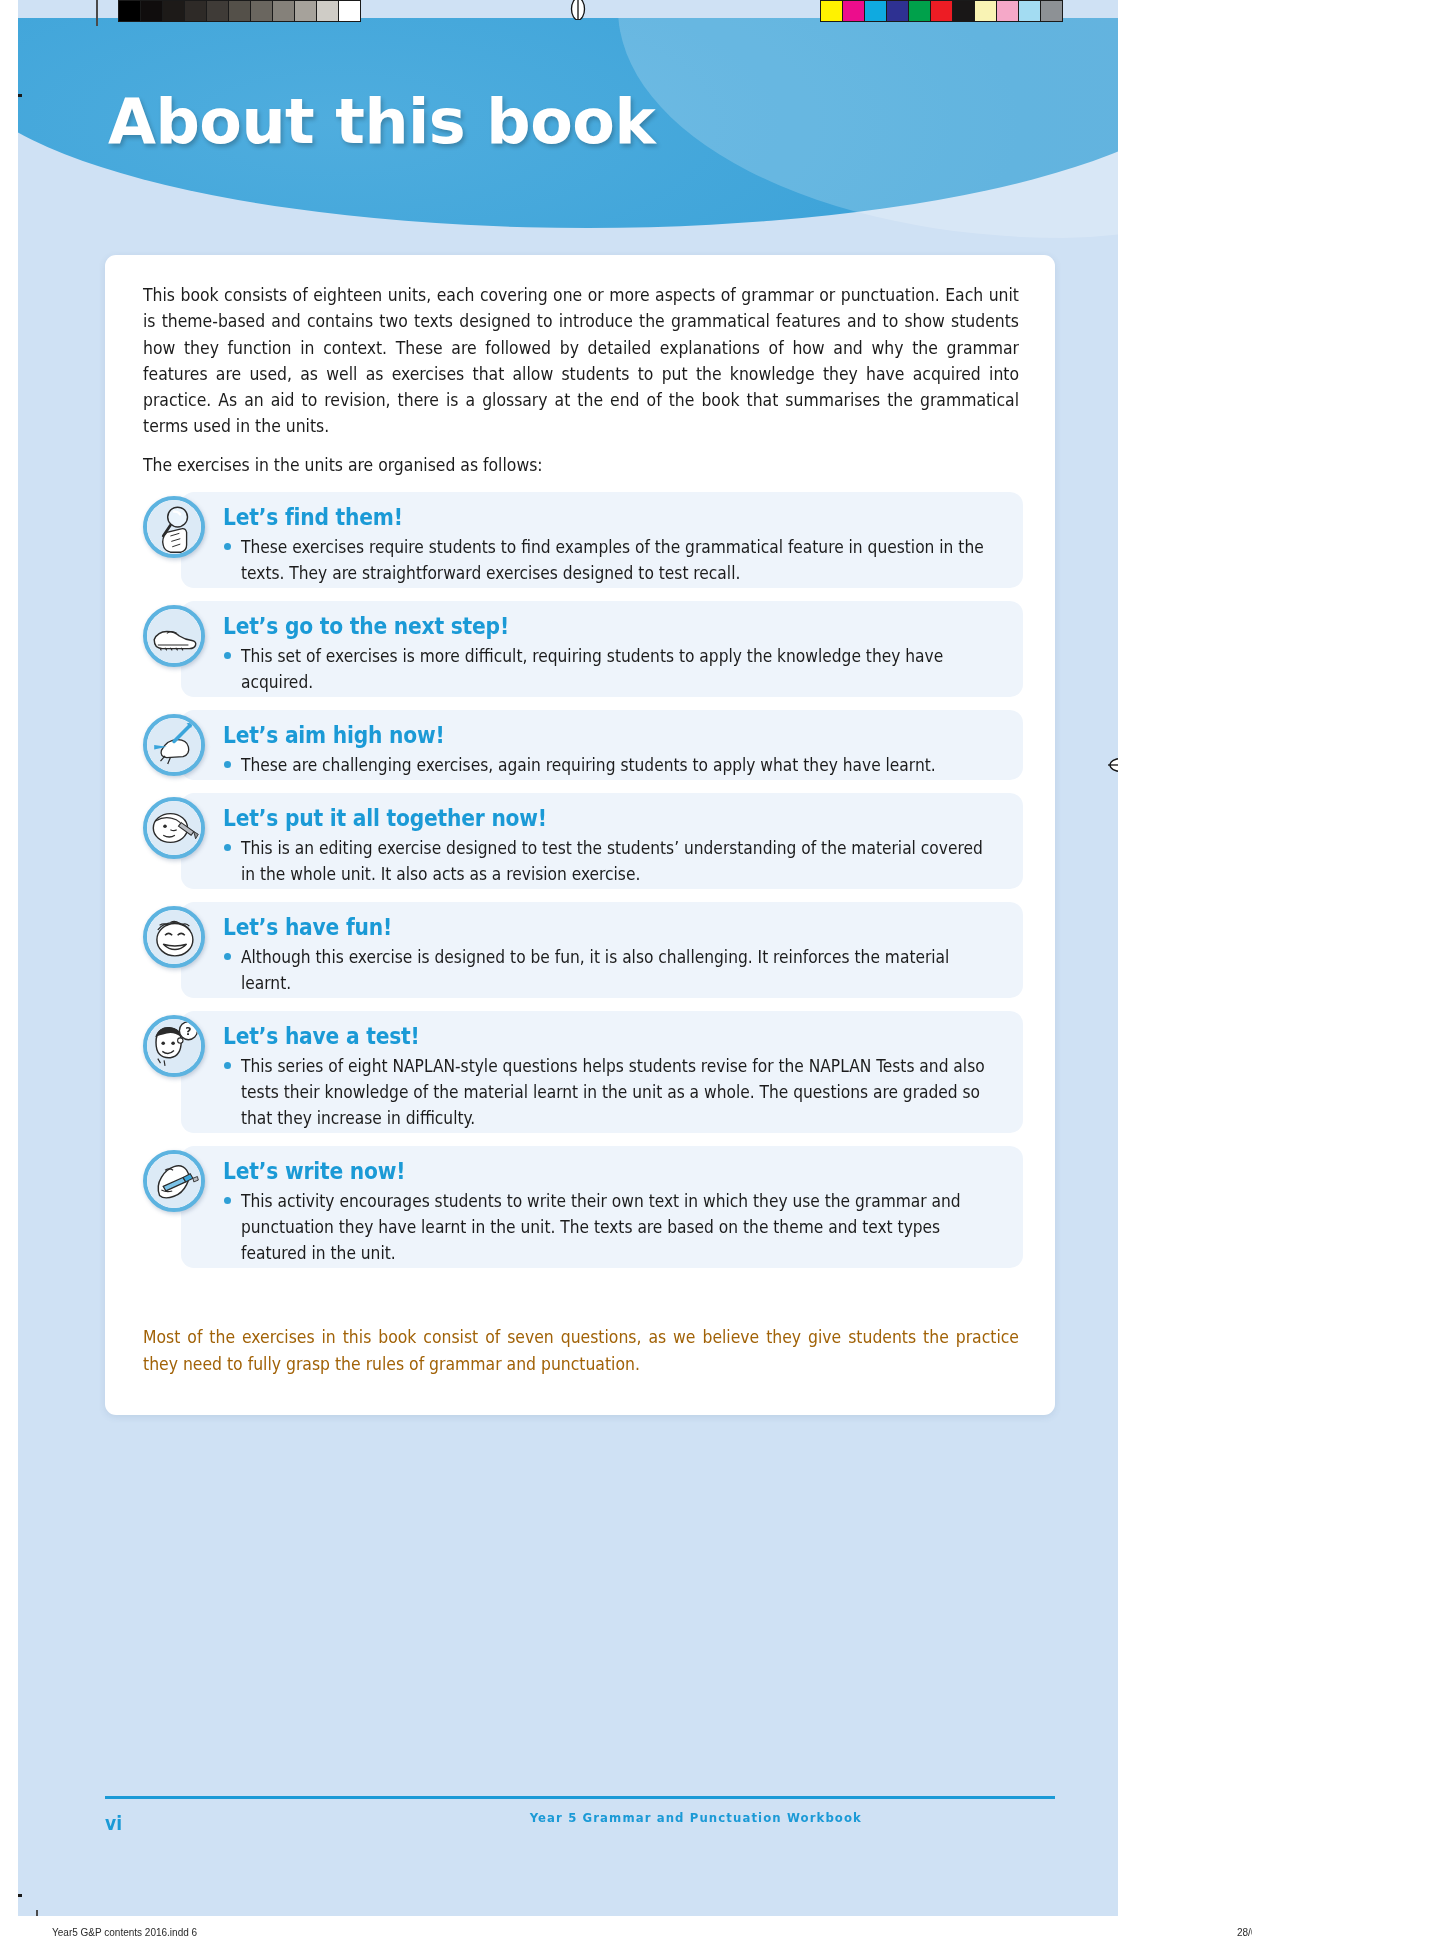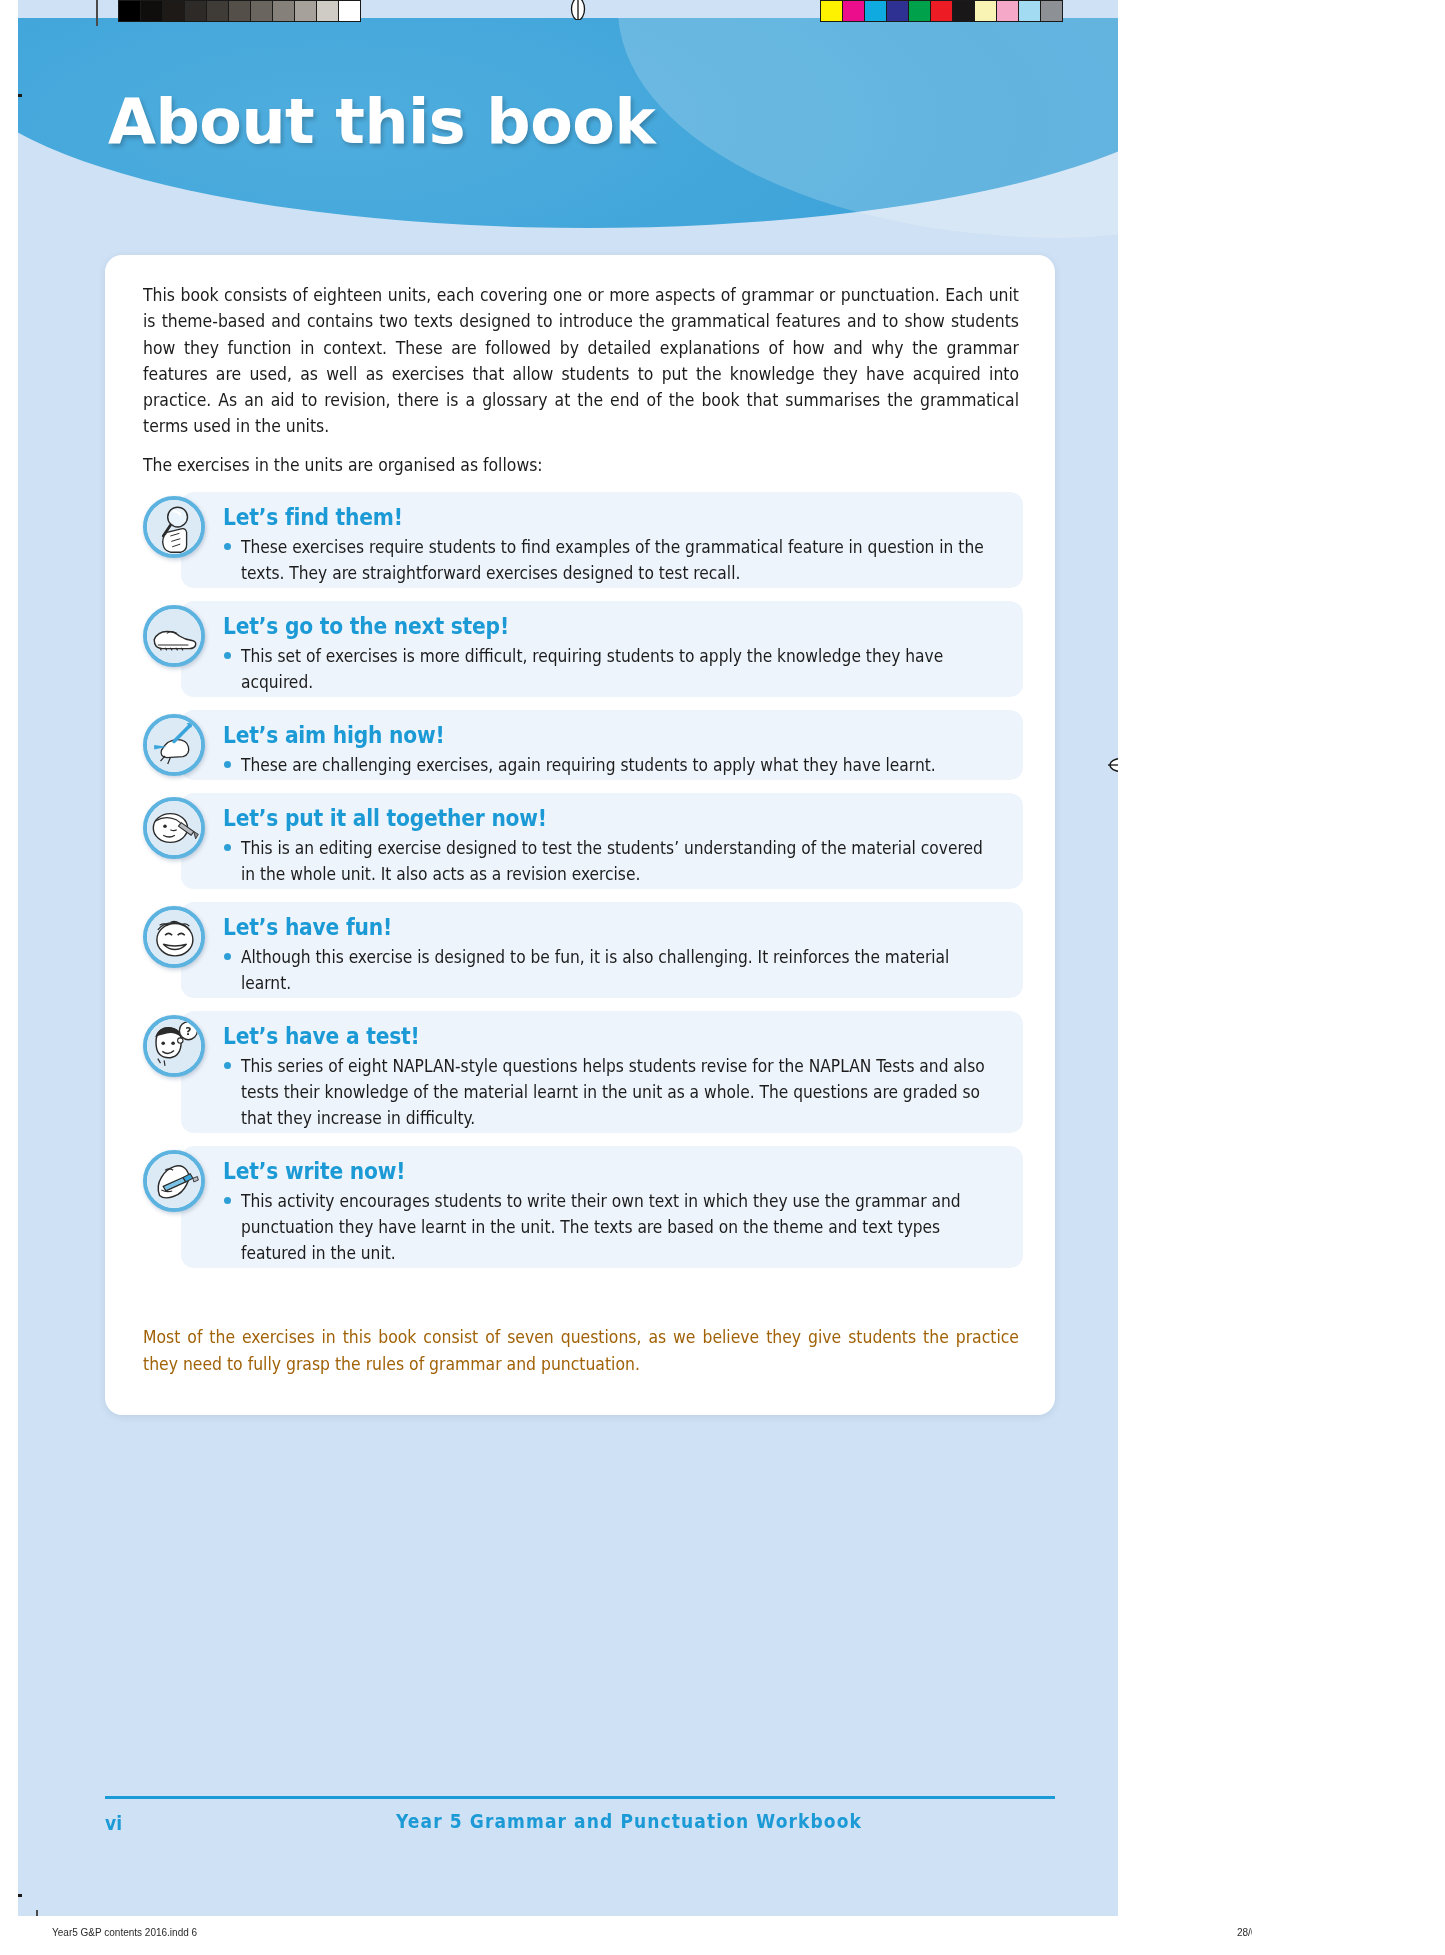--- a/index.html
+++ b/index.html
@@ -115,21 +115,21 @@
   }
 
   
   .card {
     position: absolute;
     left: 105px;
     top: 255px;
     width: 950px;
     height: 1160px;
     background: #ffffff;
-    border-radius: 17px;
+    border-radius: 11px;
     box-shadow: 0 2px 7px rgba(60,90,130,0.12);
   }
 
   .intro {
     position: absolute;
     left: 38px;
     top: 27px;
     width: 876px;
     font-family: "DejaVu Sans Condensed", "Liberation Sans Narrow", "Liberation Sans", sans-serif;
     font-size: 17.4px;
@@ -233,21 +233,21 @@
     font-weight: bold;
     font-size: 19px;
     color: #1b9ad6;
   }
   .running-head {
     position: absolute;
     right: 390px;
     top: 1810px;
     font-family: "DejaVu Sans Condensed", "Liberation Sans Narrow", "Liberation Sans", sans-serif;
     font-weight: bold;
-    font-size: 19px;
+    font-size: 13px;
     letter-spacing: 1.1px;
     color: #1b9ad6;
     white-space: nowrap;
   }
 
   
   .slug {
     position: absolute;
     top: 1927px;
     font-family: "Liberation Sans", sans-serif;

